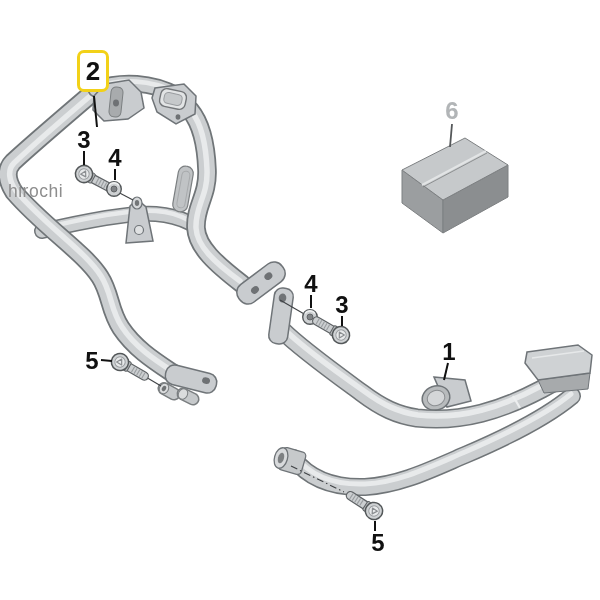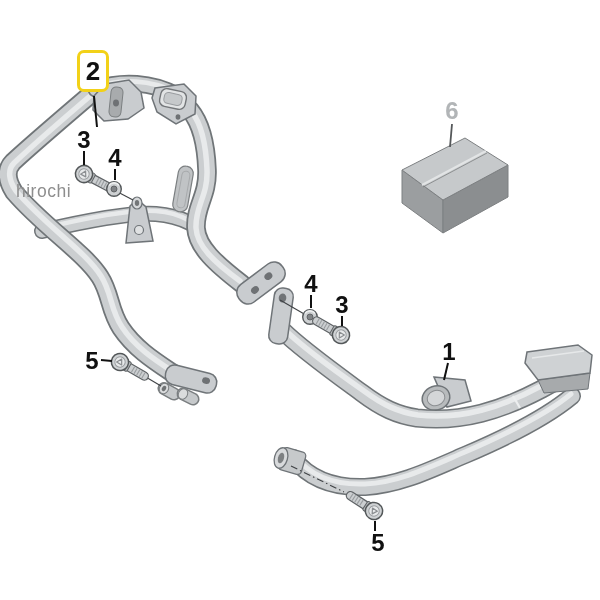--- a/index.html
+++ b/index.html
@@ -14,21 +14,21 @@
     user-select:none;
   }
   .callout.dimmed{color:#b2b5b7;font-weight:700;}
   .highlight-box{
     position:absolute;left:77px;top:50px;width:26px;height:36px;
     border:3px solid #f2d118;border-radius:7px;background:#ffffff;
     display:flex;align-items:center;justify-content:center;
     font-weight:800;font-size:26px;color:#111111;
   }
   .watermark{
-    position:absolute;left:16px;top:181px;font-size:17.5px;color:#8e8e8e;
+    position:absolute;left:8px;top:181px;font-size:17.5px;color:#8e8e8e;
     font-weight:400;letter-spacing:0.5px;
   }
   
   .tO{fill:none;stroke:#707578;stroke-linecap:round;stroke-linejoin:round}
   .tB{fill:none;stroke:#cbced0;stroke-linecap:round;stroke-linejoin:round}
   .tH{fill:none;stroke:#e9ebec;stroke-linecap:round;stroke-linejoin:round;opacity:.95}
   .plate{fill:#c9cccf;stroke:#6f7478;stroke-width:1.5}
   .hole{fill:#6e7174;stroke:none}
   .leader{stroke:#111111;stroke-width:2;fill:none}
   .axis{stroke:#3f4245;stroke-width:1.1;fill:none}

